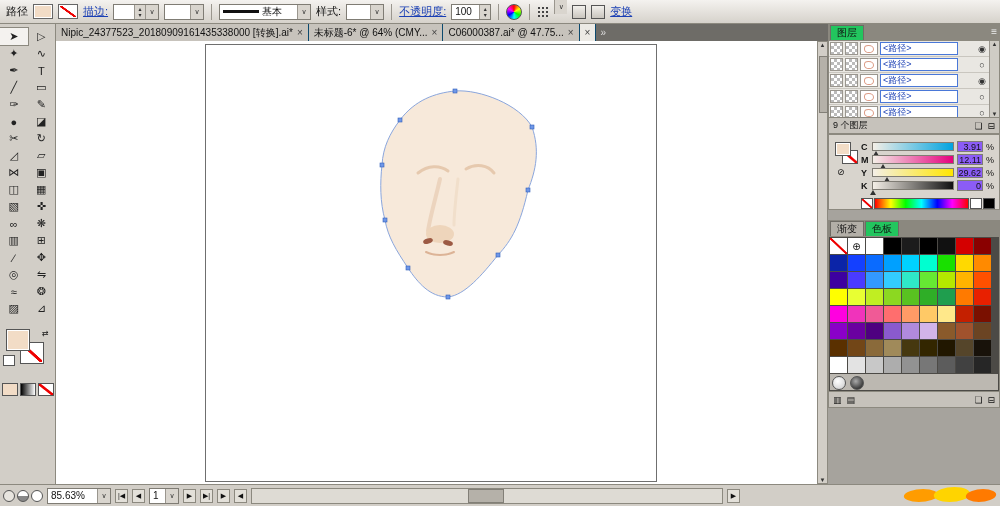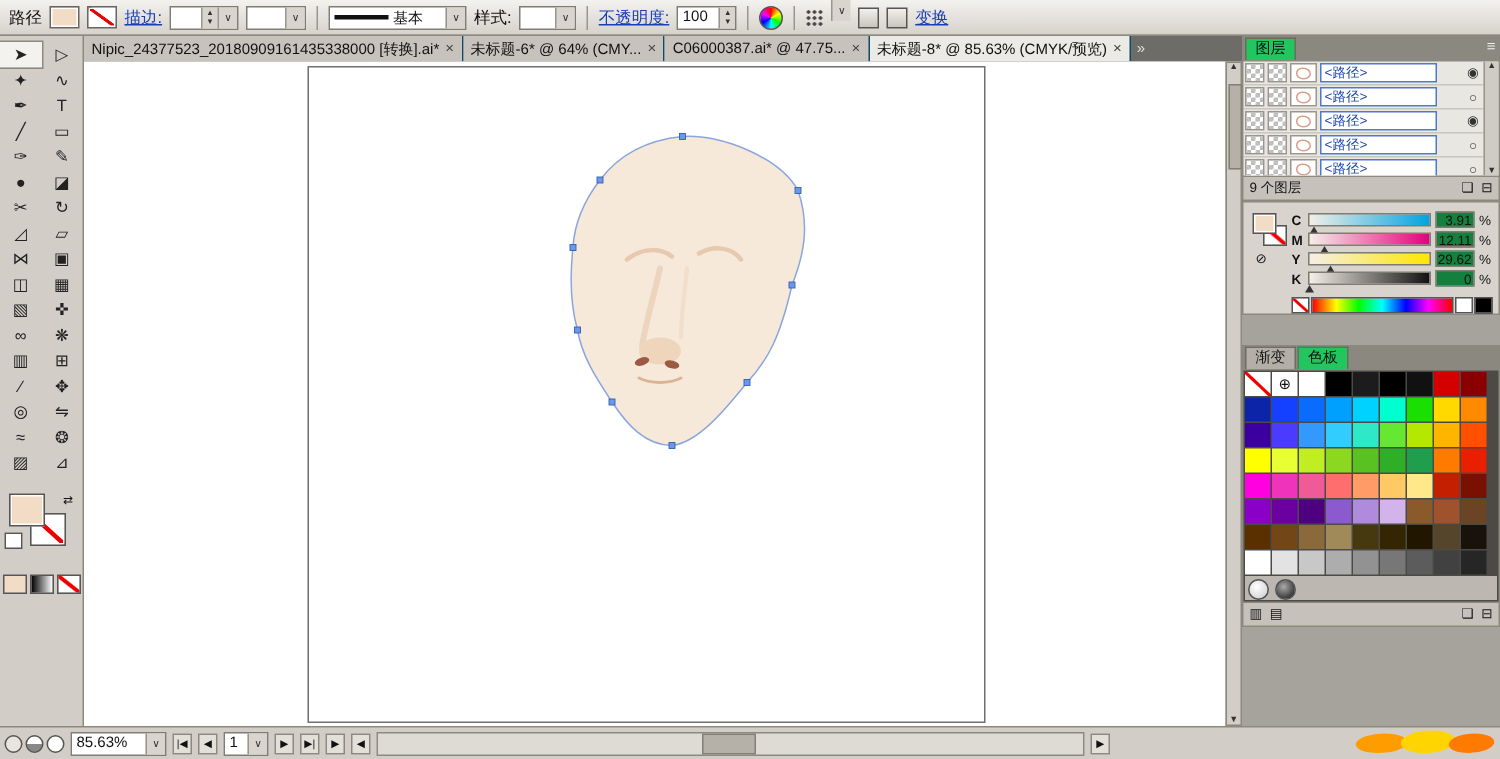--- a/index.html
+++ b/index.html
@@ -71,21 +71,21 @@
   .fsmini-s{position:absolute;left:13px;top:15px;width:14px;height:12px;border:1px solid #555;background:linear-gradient(to top right,#fff 40%,#e00 46%,#e00 54%,#fff 60%);}
   .fsmini-n{position:absolute;left:8px;top:32px;font-size:9px;}
   .crow{display:flex;align-items:center;height:13px;gap:3px;font-size:9px;}
   .cch{width:8px;font-weight:bold;flex:0 0 auto;}
   .ctrack{flex:1;height:7px;border:1px solid #7f7c74;position:relative;}
   .track-c{background:linear-gradient(90deg,#f4efe7,#00a3e0);}
   .track-m{background:linear-gradient(90deg,#f4efe7,#e5007e);}
   .track-y{background:linear-gradient(90deg,#f4efe7,#ffe600);}
   .track-k{background:linear-gradient(90deg,#f4efe7,#111);}
   .cmark{position:absolute;bottom:-6px;width:0;height:0;border-left:3px solid transparent;border-right:3px solid transparent;border-bottom:5px solid #333;margin-left:-3px;}
-  .cval{width:26px;height:11px;border:1px solid #7f7c74;background:#15803d;text-align:right;padding-right:1px;flex:0 0 auto;box-sizing:border-box;}
+  .cval{width:26px;height:11px;border:1px solid #7f7c74;background:#8b5cf6;text-align:right;padding-right:1px;flex:0 0 auto;box-sizing:border-box;}
   .cunit{width:9px;flex:0 0 auto;}
   .spectrum-row{display:flex;align-items:center;gap:1px;margin-top:6px;}
   .spec-none{width:10px;height:9px;border:1px solid #555;background:linear-gradient(to top right,#fff 40%,#e00 46%,#e00 54%,#fff 60%);flex:0 0 auto;}
   .spec-bar{flex:1;height:9px;border:1px solid #555;background:linear-gradient(90deg,#f00,#ff0 17%,#0f0 33%,#0ff 50%,#00f 67%,#f0f 83%,#f00);}
   .spec-w{width:10px;height:9px;border:1px solid #555;background:#fff;flex:0 0 auto;}
   .spec-k{width:10px;height:9px;border:1px solid #555;background:#000;flex:0 0 auto;}
   .swbody{background:#4c4a46;border:1px solid #8c897f;box-sizing:border-box;padding:1px;}
   .swgrid{display:grid;grid-template-columns:repeat(9,17px);grid-auto-rows:16px;gap:1px;}
   .sw{width:17px;height:16px;background:#888;}
   .sw-none{background:linear-gradient(to top right,#fff 44%,#e00 47%,#e00 53%,#fff 56%);}
@@ -171,21 +171,20 @@
     </div>
     <div class="dtab">
       <span class="tlabel">未标题-6* @ 64% (CMY...</span>
       <span class="tclose">×</span>
     </div>
     <div class="dtab">
       <span class="tlabel">C06000387.ai* @ 47.75...</span>
       <span class="tclose">×</span>
     </div>
     <div class="dtab active">
-      <span class="tlabel">未标题-8* @ 85.63% (CMYK/预览)</span>
       <span class="tclose">×</span>
     </div>
     <span class="toverflow">»</span>
   </div>
 
   <div class="toolbox">
     <div class="tools">
 
     <div class="tool">
           <span class="tg">➤</span>
@@ -433,21 +432,21 @@
         <span class="cunit">%</span>
       </div>
       <div class="spectrum-row">
         <span class="spec-none"></span>
         <span class="spec-bar"></span>
         <span class="spec-w"></span>
         <span class="spec-k"></span>
       </div>
     </div>
 
-    <div class="ptabs" style="margin-top:20px">
+    <div class="ptabs" style="margin-top:10px">
       <span class="ptab">渐变</span>
       <span class="ptab active">色板</span>
     </div>
     <div class="swbody">
       <div class="swgrid">
         <div class="sw sw-none"></div>
         <div class="sw sw-reg">
             <span>⊕</span>
           </div>
 

